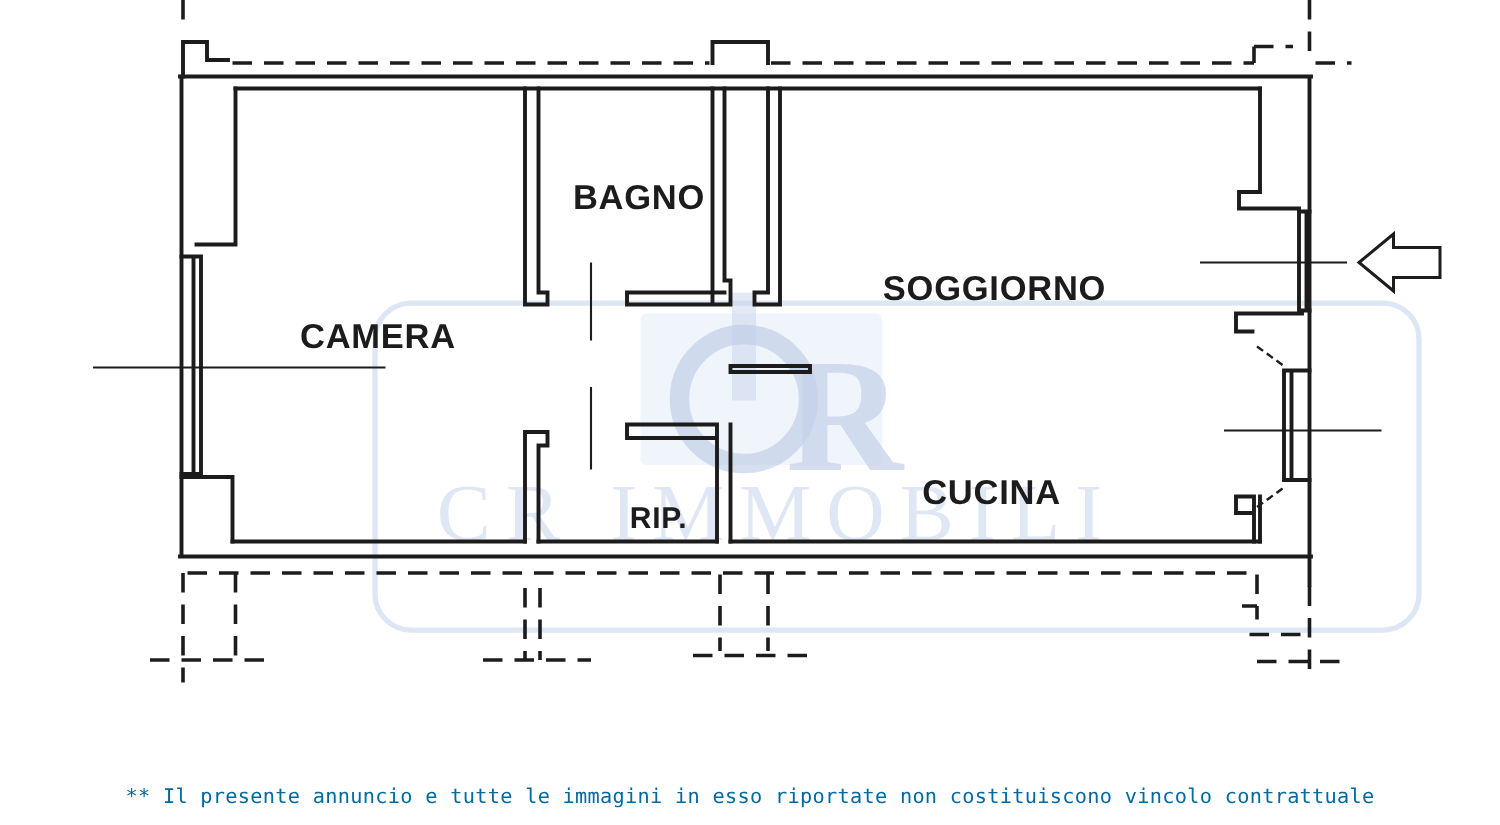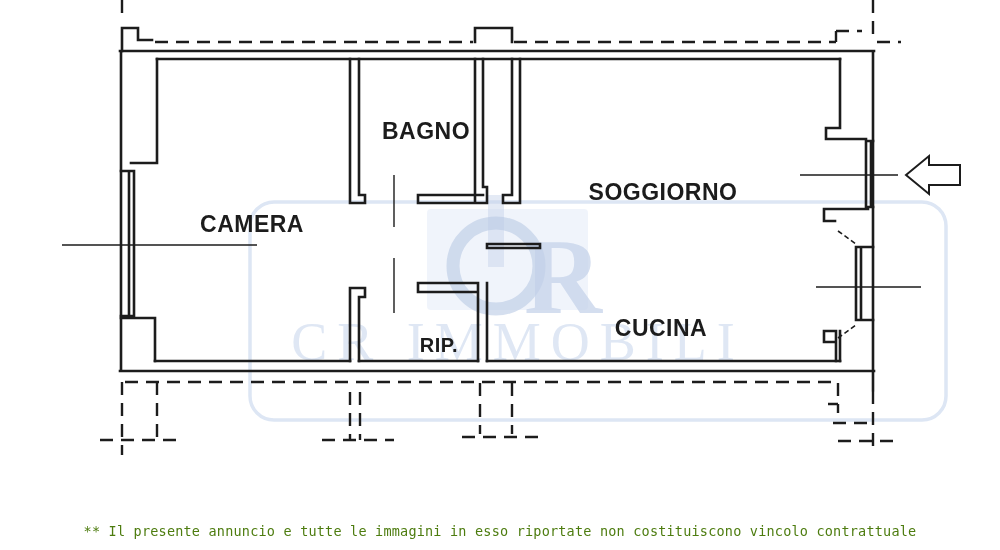--- a/index.html
+++ b/index.html
@@ -5,21 +5,21 @@
   html,body{margin:0;padding:0;background:#ffffff;}
   body{width:1000px;height:550px;position:relative;overflow:hidden;
        font-family:"Liberation Sans",sans-serif;}
   #stage{position:absolute;left:0;top:0;width:1000px;height:550px;}
   svg{display:block;}
   .room-label{font-family:"Liberation Sans",sans-serif;font-weight:bold;
               fill:#1c1c1c;letter-spacing:.5px;}
   .wm-serif{font-family:"Liberation Serif",serif;}
   #disclaimer{position:absolute;left:0;right:0;top:523px;text-align:center;
               font-family:"DejaVu Sans Mono","Liberation Mono",monospace;
-              font-size:13.5px;color:#4d7c0f;letter-spacing:.2px;
+              font-size:13.5px;color:#0369a1;letter-spacing:.2px;
               white-space:nowrap;}
 </style>
 </head>
 <body>
 
 <div id="stage">
 <svg width="1000" height="550" viewBox="0 0 1000 550">
 
   <g>
     <rect x="250" y="202" width="696" height="218" rx="24" fill="none" stroke="#dde6f4" stroke-width="3.5"></rect>

